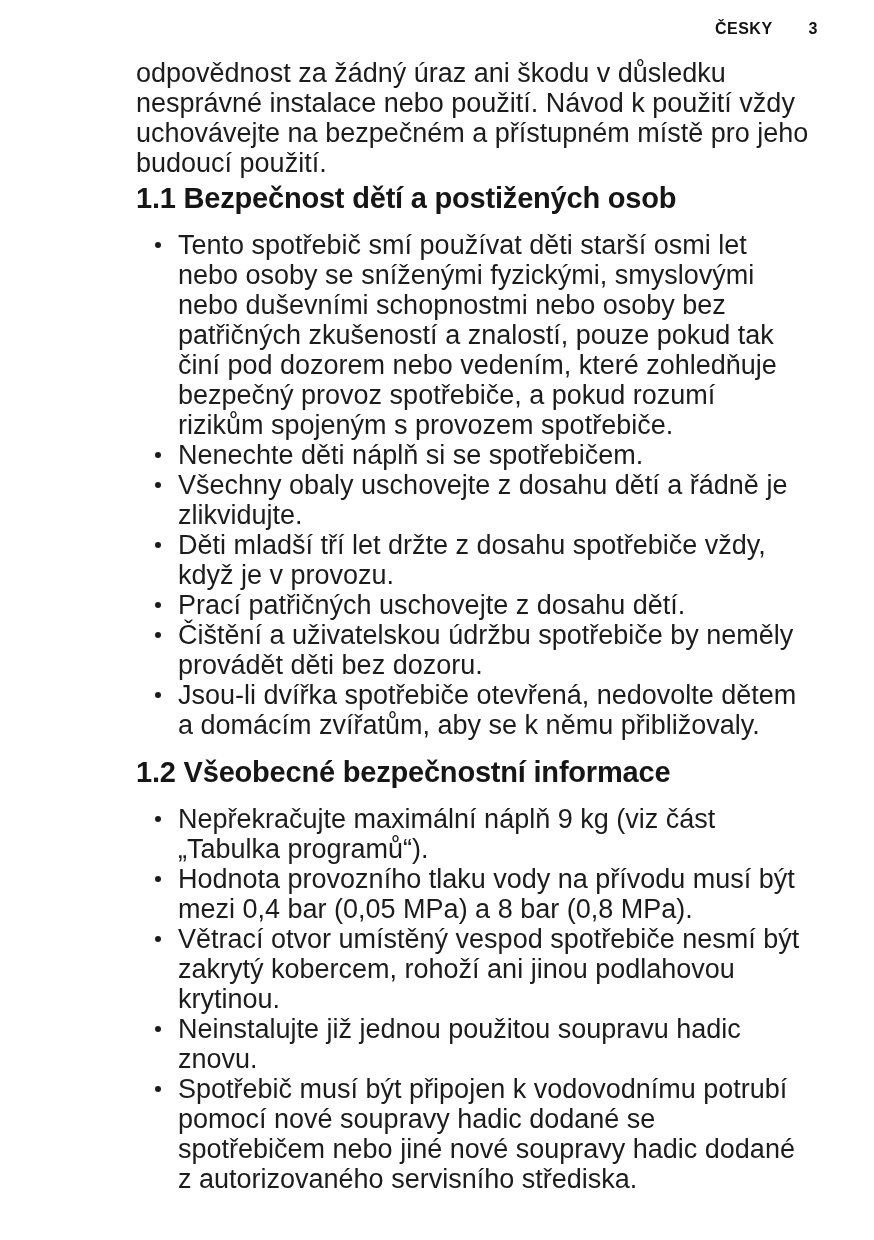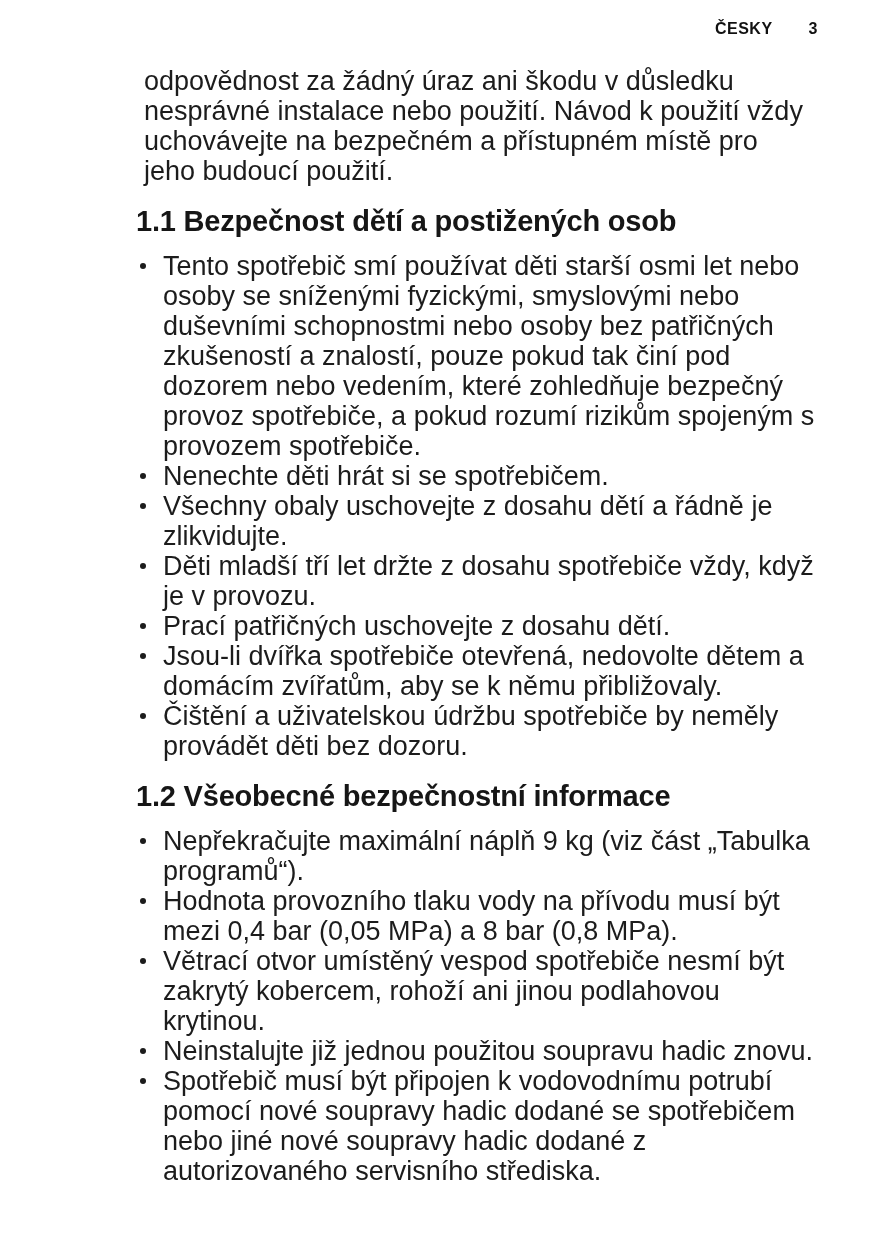--- a/index.html
+++ b/index.html
@@ -28,36 +28,36 @@
     letter-spacing: 0.5px;
     color: #111111;
   }
   .content {
     position: absolute;
     left: 136px;
     top: 58px;
     width: 685px;
   }
   .intro {
-    margin: 8px;
+    margin: 0;
     font-size: 27px;
     line-height: 30px;
     color: #1c1c1c;
   }
   .section-heading {
-    margin: 18px 0 13px 0;
+    margin: 3px 0 13px 0;
     font-size: 29px;
     line-height: 34px;
     font-weight: bold;
     color: #161616;
     letter-spacing: -0.2px;
   }
   ul.bullet-list {
     list-style: none;
-    margin: 0;
+    margin: 15px;
     padding: 0;
   }
   ul.bullet-list li {
     position: relative;
     padding-left: 27px;
     font-size: 27px;
     line-height: 30px;
     color: #1c1c1c;
   }
   .bullet-dot {
@@ -84,41 +84,41 @@
 
   <section>
     <h2 class="section-heading">1.1 Bezpečnost dětí a postižených osob</h2>
     <ul class="bullet-list">
       <li>
         <span class="bullet-dot"></span>
         <span>Tento spotřebič smí používat děti starší osmi let nebo osoby se sníženými fyzickými, smyslovými nebo duševními schopnostmi nebo osoby bez patřičných zkušeností a znalostí, pouze pokud tak činí pod dozorem nebo vedením, které zohledňuje bezpečný provoz spotřebiče, a pokud rozumí rizikům spojeným s provozem spotřebiče.</span>
       </li>
       <li>
         <span class="bullet-dot"></span>
-        <span>Nenechte děti hrát si se spotřebičem.</span>
+        <span>Nenechte děti náplň si se spotřebičem.</span>
       </li>
       <li>
         <span class="bullet-dot"></span>
         <span>Všechny obaly uschovejte z dosahu dětí a řádně je zlikvidujte.</span>
       </li>
       <li>
         <span class="bullet-dot"></span>
         <span>Děti mladší tří let držte z dosahu spotřebiče vždy, když je v provozu.</span>
       </li>
       <li>
         <span class="bullet-dot"></span>
         <span>Prací patřičných uschovejte z dosahu dětí.</span>
       </li>
       <li>
         <span class="bullet-dot"></span>
-        <span>Jsou-li dvířka spotřebiče otevřená, nedovolte dětem a domácím zvířatům, aby se k němu přibližovaly.</span>
+        <span>Čištění a uživatelskou údržbu spotřebiče by neměly provádět děti bez dozoru.</span>
       </li>
       <li>
         <span class="bullet-dot"></span>
-        <span>Čištění a uživatelskou údržbu spotřebiče by neměly provádět děti bez dozoru.</span>
+        <span>Jsou-li dvířka spotřebiče otevřená, nedovolte dětem a domácím zvířatům, aby se k němu přibližovaly.</span>
       </li>
     </ul>
   </section>
 
   <section>
     <h2 class="section-heading">1.2 Všeobecné bezpečnostní informace</h2>
     <ul class="bullet-list">
       <li>
         <span class="bullet-dot"></span>
         <span>Nepřekračujte maximální náplň 9 kg (viz část „Tabulka programů“).</span>

